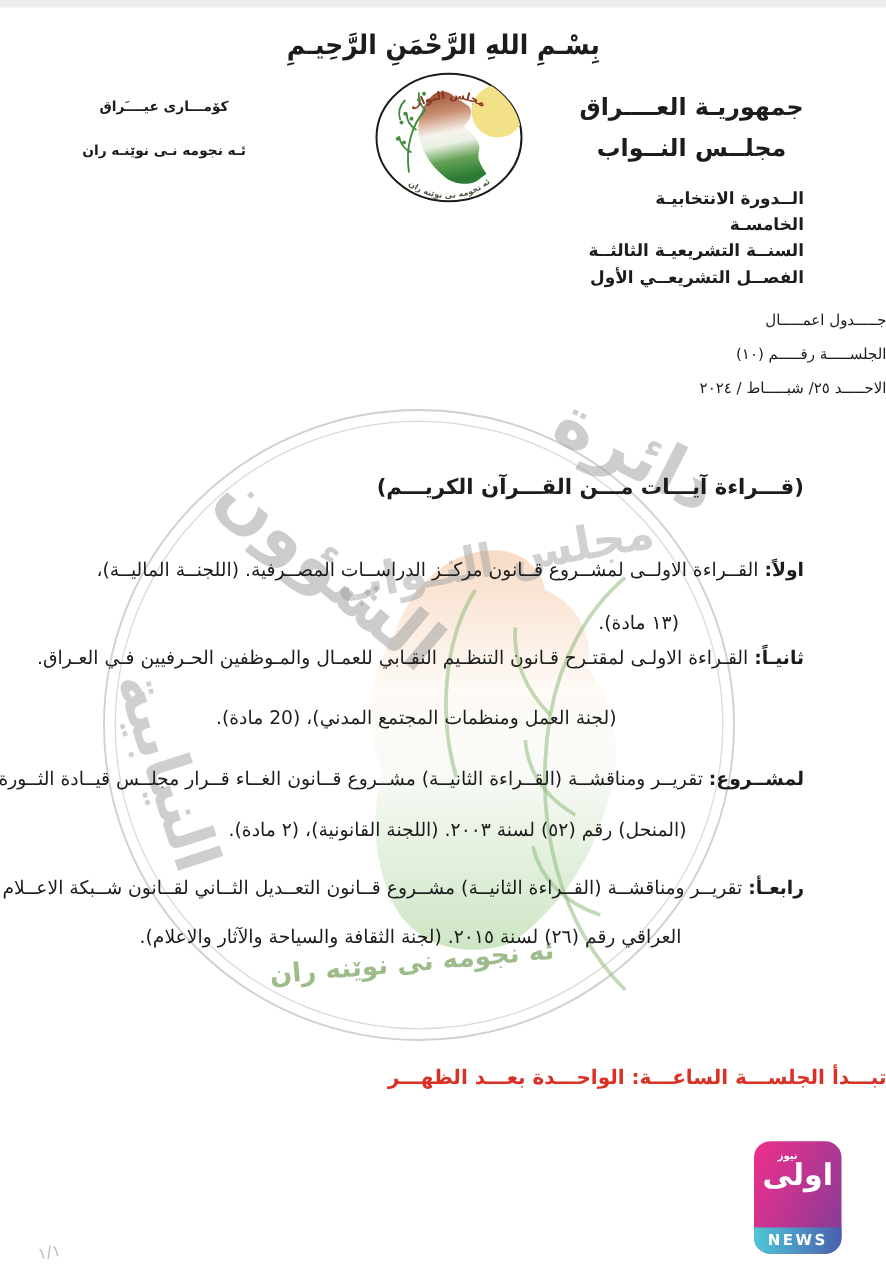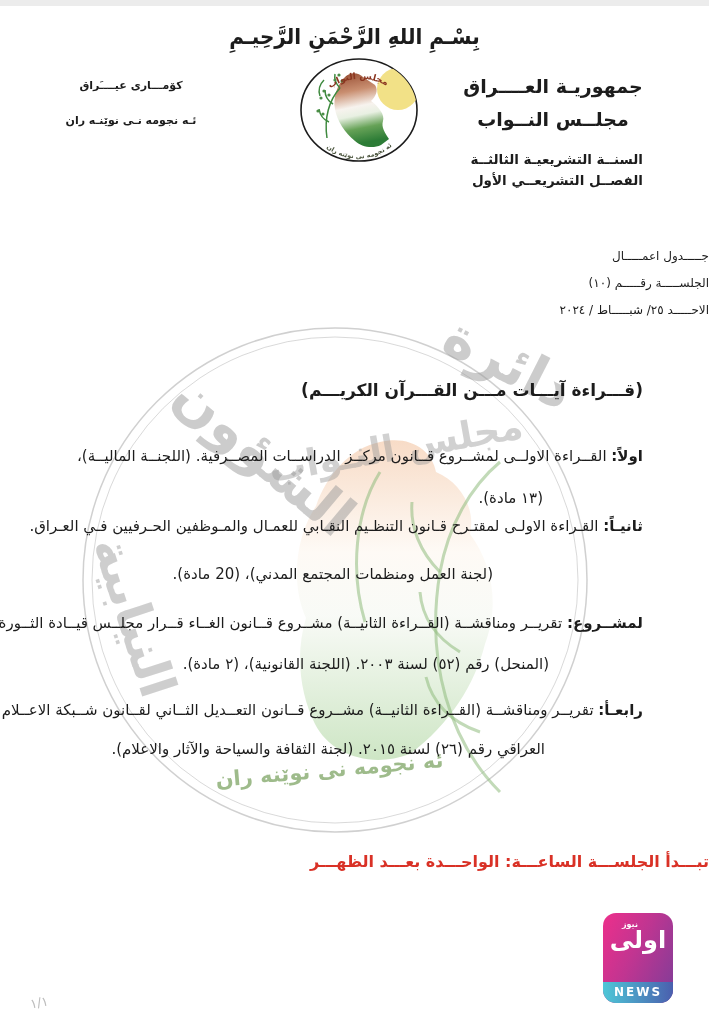--- a/index.html
+++ b/index.html
@@ -133,20 +133,21 @@
     </g>
     <text font-size="9" font-weight="bold" fill="#8a3520">
       <textPath href="#embTopArc" startOffset="50%" text-anchor="middle">مجلس النواب</textPath>
     </text>
     <text font-size="6.5" font-weight="bold" fill="#4a543d">
       <textPath href="#embBotArc" startOffset="50%" text-anchor="middle">ئه نجومه نى نوێنه ران</textPath>
     </text>
   </svg>
 
   <div class="abs session-info">
+    <div>الــدورة الانتخابيـة الخامسـة</div>
     <div>السنــة التشريعيـة الثالثــة</div>
     <div>الفصــل التشريعــي الأول</div>
   </div>
 
   <div class="abs title-block">
     <div>جـــــدول اعمـــــال</div>
     <div>الجلســـــة رقـــــم (١٠)</div>
     <div>الاحـــــد ٢٥/ شبـــــاط / ٢٠٢٤</div>
   </div>
 

